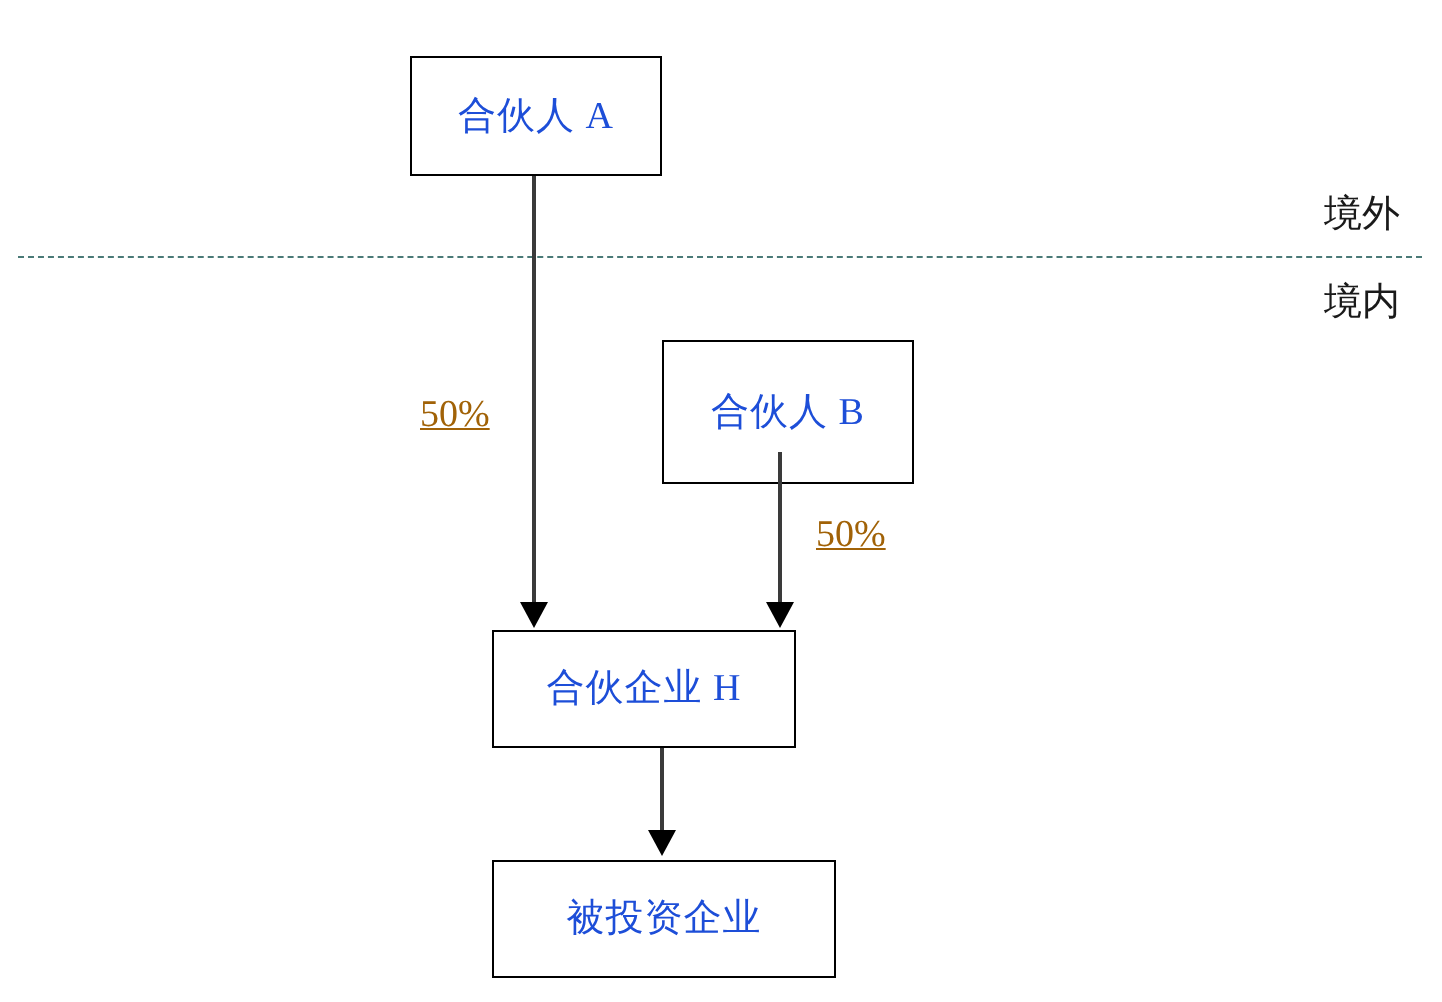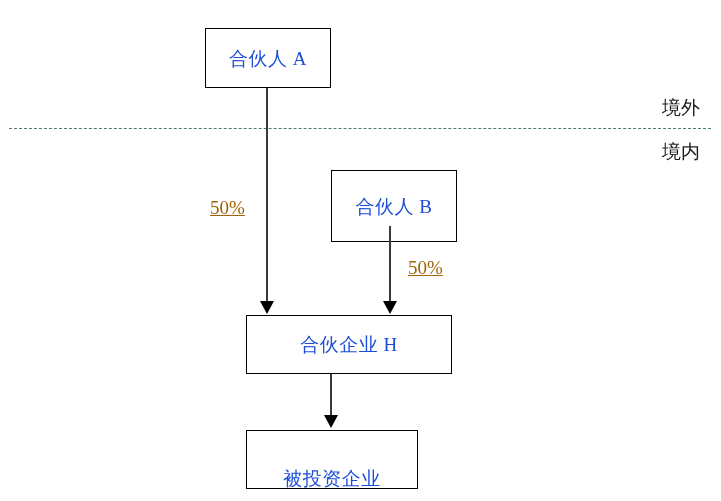--- a/index.html
+++ b/index.html
@@ -28,22 +28,22 @@
     align-items: center;
     justify-content: center;
     font-size: 19px;
     line-height: 1;
     letter-spacing: 0.5px;
     color: #1d4ed8;
     white-space: nowrap;
   }
   #node-partner-a { left: 205px; top: 28px; width: 126px; height: 60px; }
   #node-partner-b { left: 331px; top: 170px; width: 126px; height: 72px; }
-  #node-partnership-h { left: 246px; top: 315px; width: 206px; height: 59px; }
-  #node-invested-enterprise { left: 246px; top: 430px; width: 172px; height: 59px; align-items: flex-end; }
+  #node-partnership-h { left: 246px; top: 315px; width: 152px; height: 59px; }
+  #node-invested-enterprise { left: 246px; top: 430px; width: 172px; height: 59px; }
 
   .edge-line {
     position: absolute;
     width: 2px;
     background: #3a3a3a;
   }
   .arrow-head {
     position: absolute;
     width: 0;
     height: 0;

